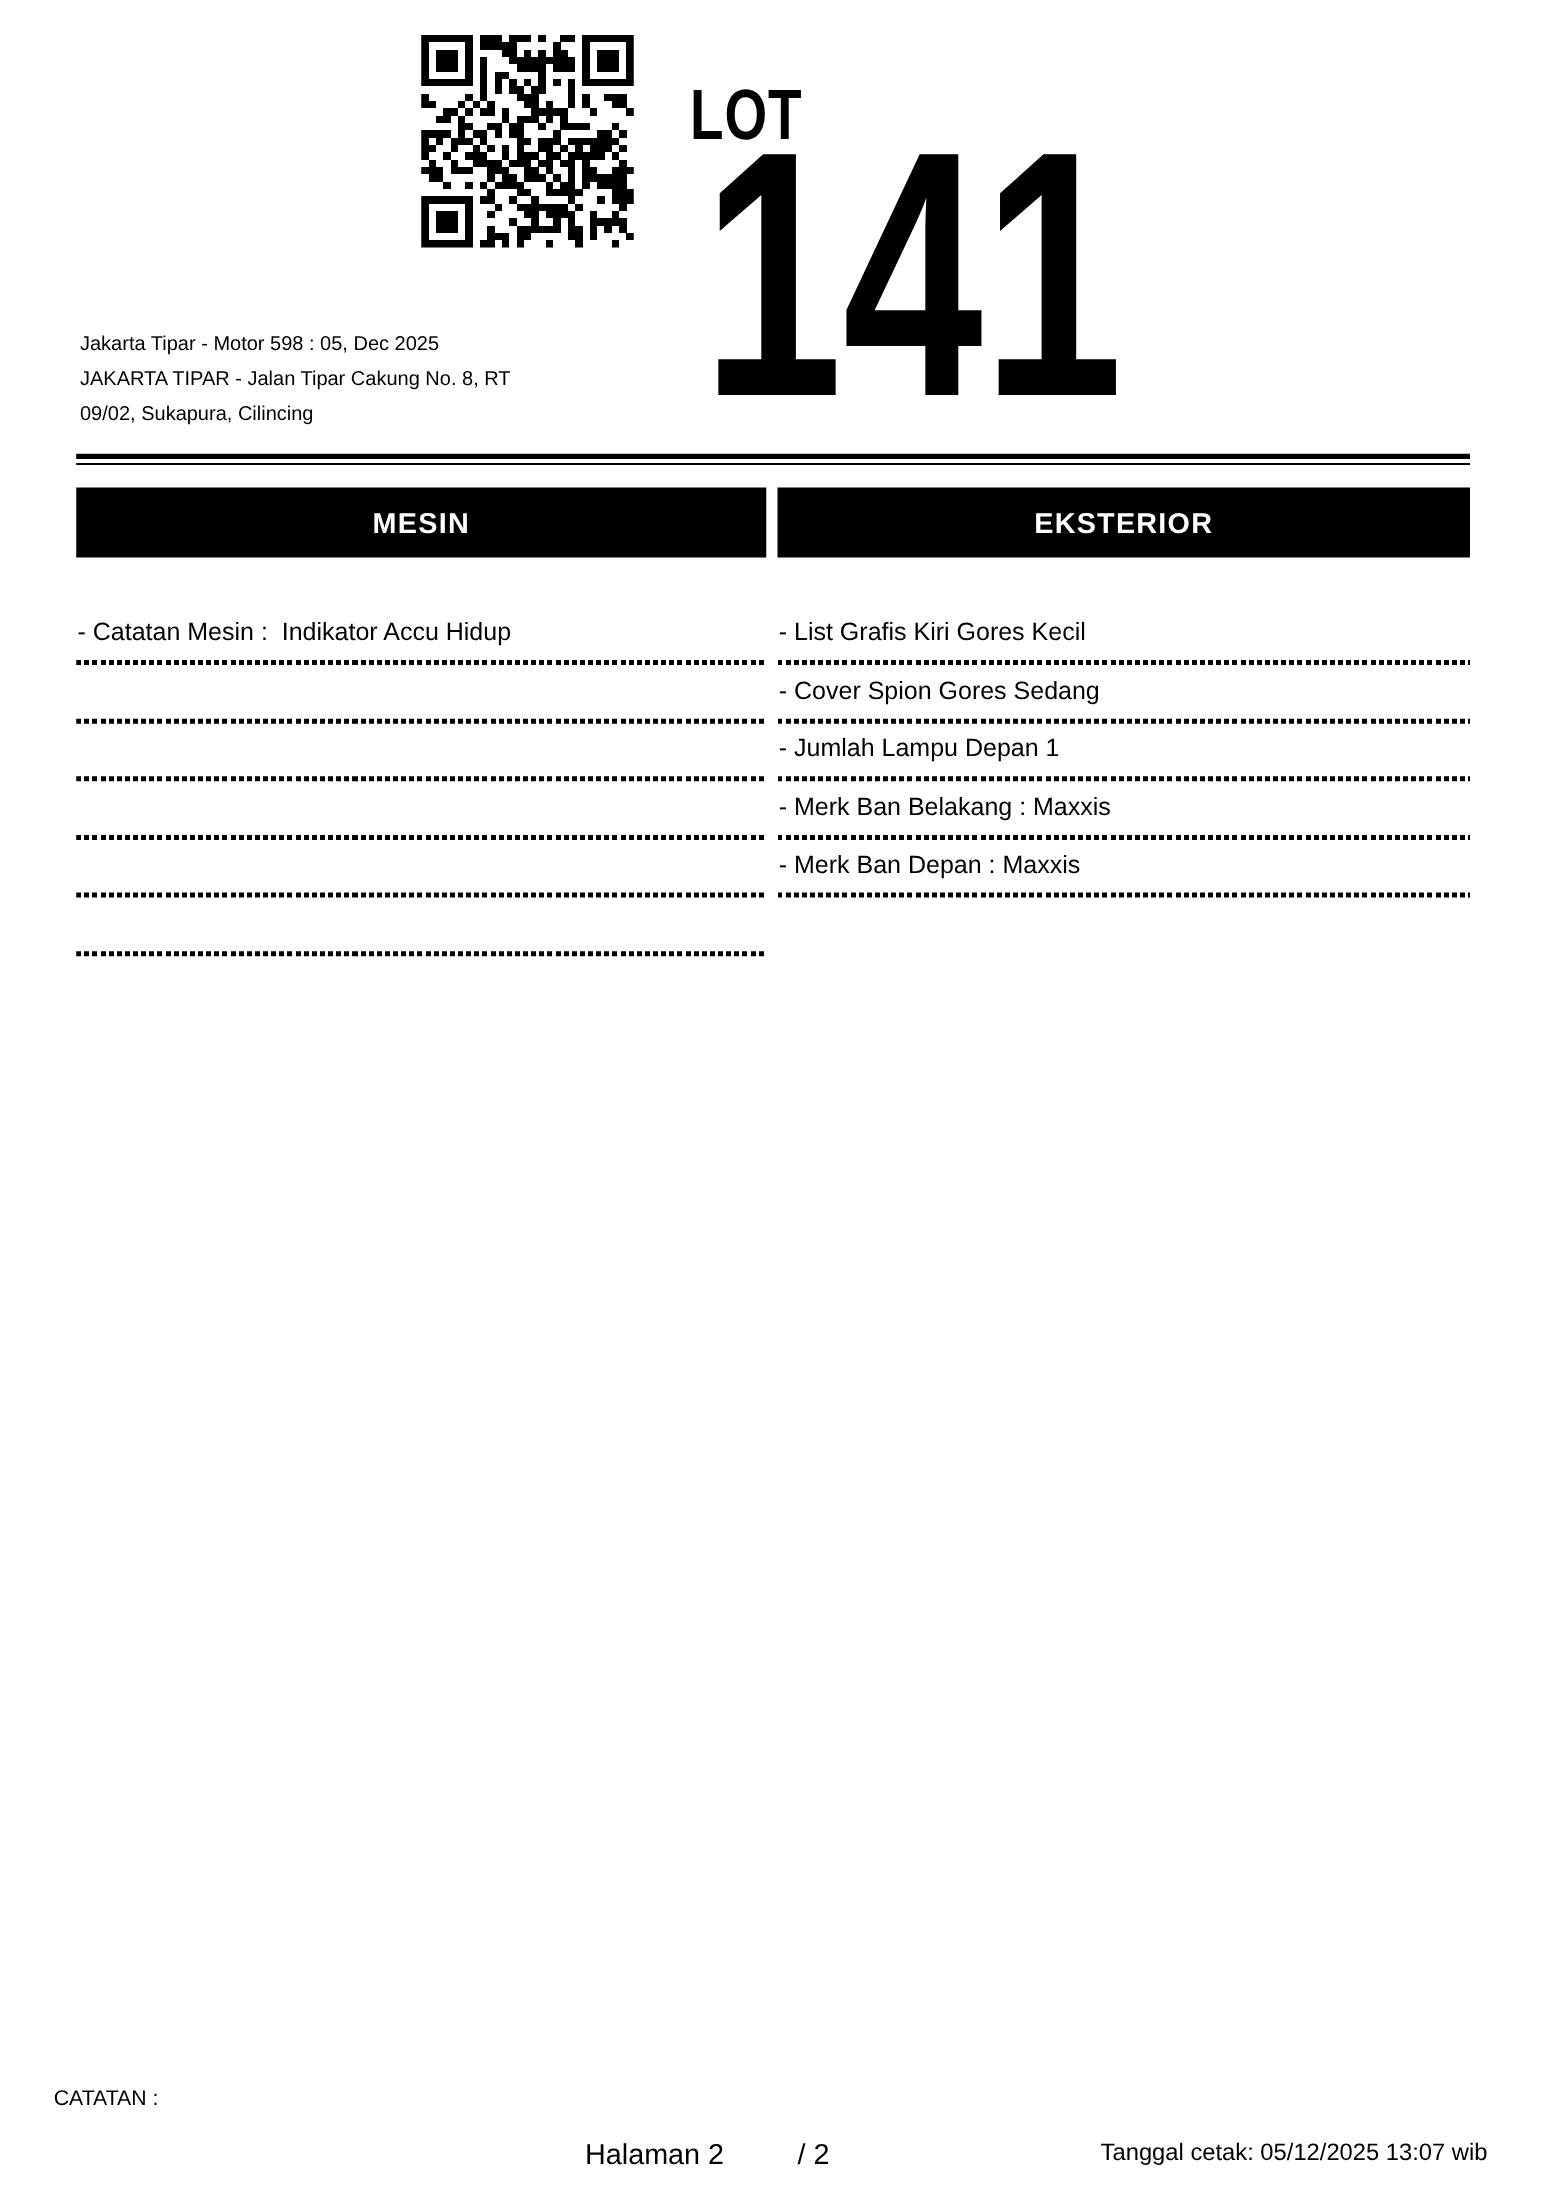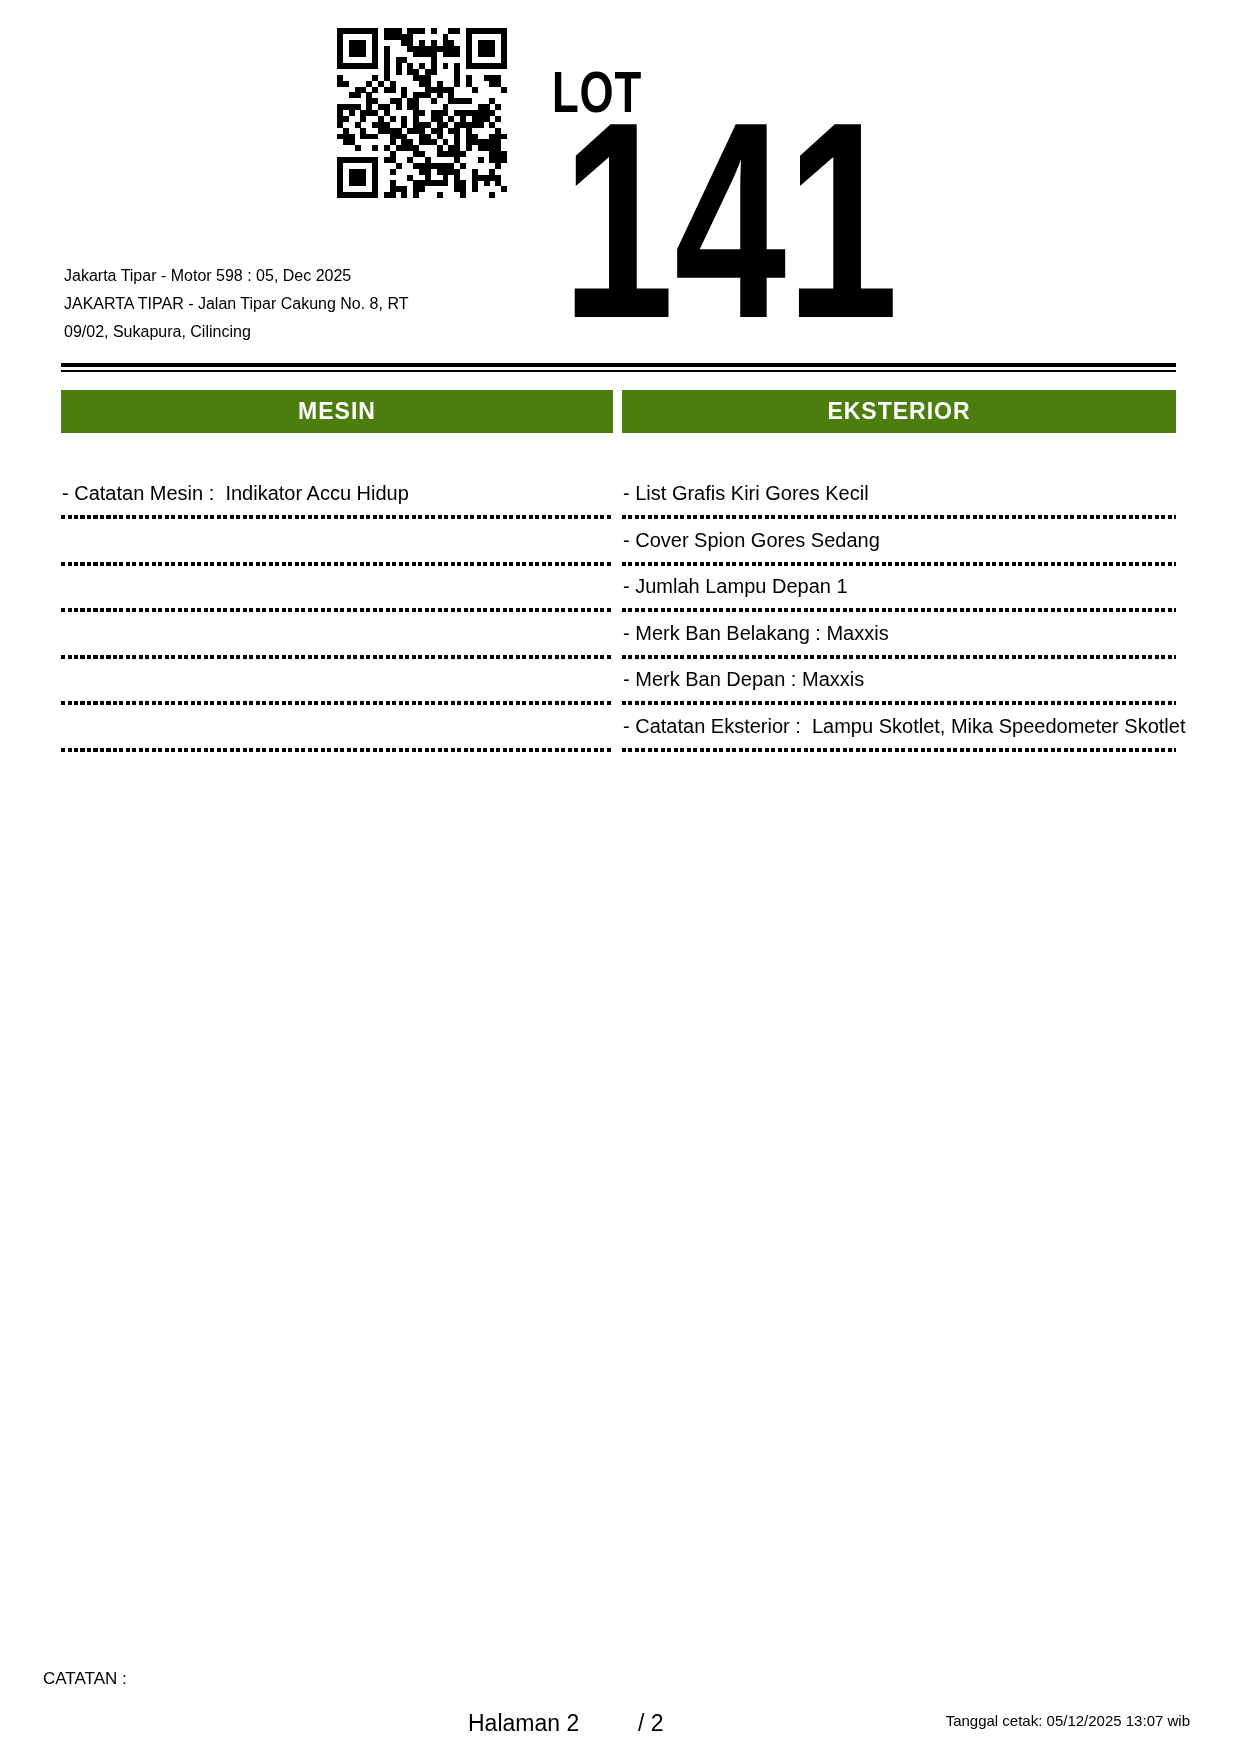--- a/index.html
+++ b/index.html
@@ -32,42 +32,42 @@
   }
   .double-rule{
     position:absolute;left:61px;top:363px;width:1115px;height:9px;
     background:linear-gradient(#000 0 4px,#fff 4px 7px,#000 7px 9px);
   }
   
   .col{position:absolute;top:390px;}
   .col-left{left:61px;width:552px;}
   .col-right{left:622px;width:554px;}
   .col-header{
-    height:43px;background:#4d7c0f;color:#fff;
+    height:56px;background:#000000;color:#fff;
     display:flex;align-items:center;justify-content:center;
     font-size:23px;font-weight:bold;letter-spacing:1px;
   }
   .spec-row{position:relative;height:46.5px;}
   .spec-row.first{height:58px;margin-top:28px;}
   .row-text{
     position:absolute;left:1px;bottom:14px;
     font-size:20px;white-space:pre;
   }
   .row-line{
     position:absolute;left:0;right:0;bottom:0;height:4px;
     background:repeating-linear-gradient(90deg,#000 0 4px,transparent 4px 6.5px);
   }
   
   .notes{position:absolute;left:43px;top:1641px;font-size:17px;line-height:18px;margin-top:28px;}
   .notes-title{line-height:20px;}
   .note-line{padding-left:12px;white-space:pre;}
   
   .footer-page{position:absolute;left:468px;top:1710px;font-size:23px;}
   .footer-total{position:absolute;left:638px;top:1710px;font-size:23px;}
-  .footer-date{position:absolute;right:50px;top:1712px;font-size:15px;white-space:nowrap;}
+  .footer-date{position:absolute;right:50px;top:1712px;font-size:19px;white-space:nowrap;}
 </style>
 </head>
 <body>
 
 <div class="page">
 
   <svg class="qr" id="qr-code" viewBox="0 0 29 29" shape-rendering="crispEdges" aria-hidden="true">
       <rect x="0" y="0" width="1.02" height="1.02" fill="#000"></rect>
       <rect x="1" y="0" width="1.02" height="1.02" fill="#000"></rect>
       <rect x="2" y="0" width="1.02" height="1.02" fill="#000"></rect>
@@ -541,24 +541,20 @@
           <div class="row-line"></div>
         </div>
         <div class="spec-row">
           <span class="row-text">- Merk Ban Belakang : Maxxis</span>
           <div class="row-line"></div>
         </div>
         <div class="spec-row">
           <span class="row-text">- Merk Ban Depan : Maxxis</span>
           <div class="row-line"></div>
         </div>
-        <div class="spec-row">
-          <span class="row-text">- Catatan Eksterior :  Lampu Skotlet, Mika Speedometer Skotlet</span>
-          <div class="row-line"></div>
-        </div>
       </div>
   </div>
 
   <div class="notes">
     <div class="notes-title">CATATAN :</div>
   </div>
 
   <div class="footer-page">Halaman 2</div>
   <div class="footer-total">/ 2</div>
   <div class="footer-date">Tanggal cetak: 05/12/2025 13:07 wib</div>

